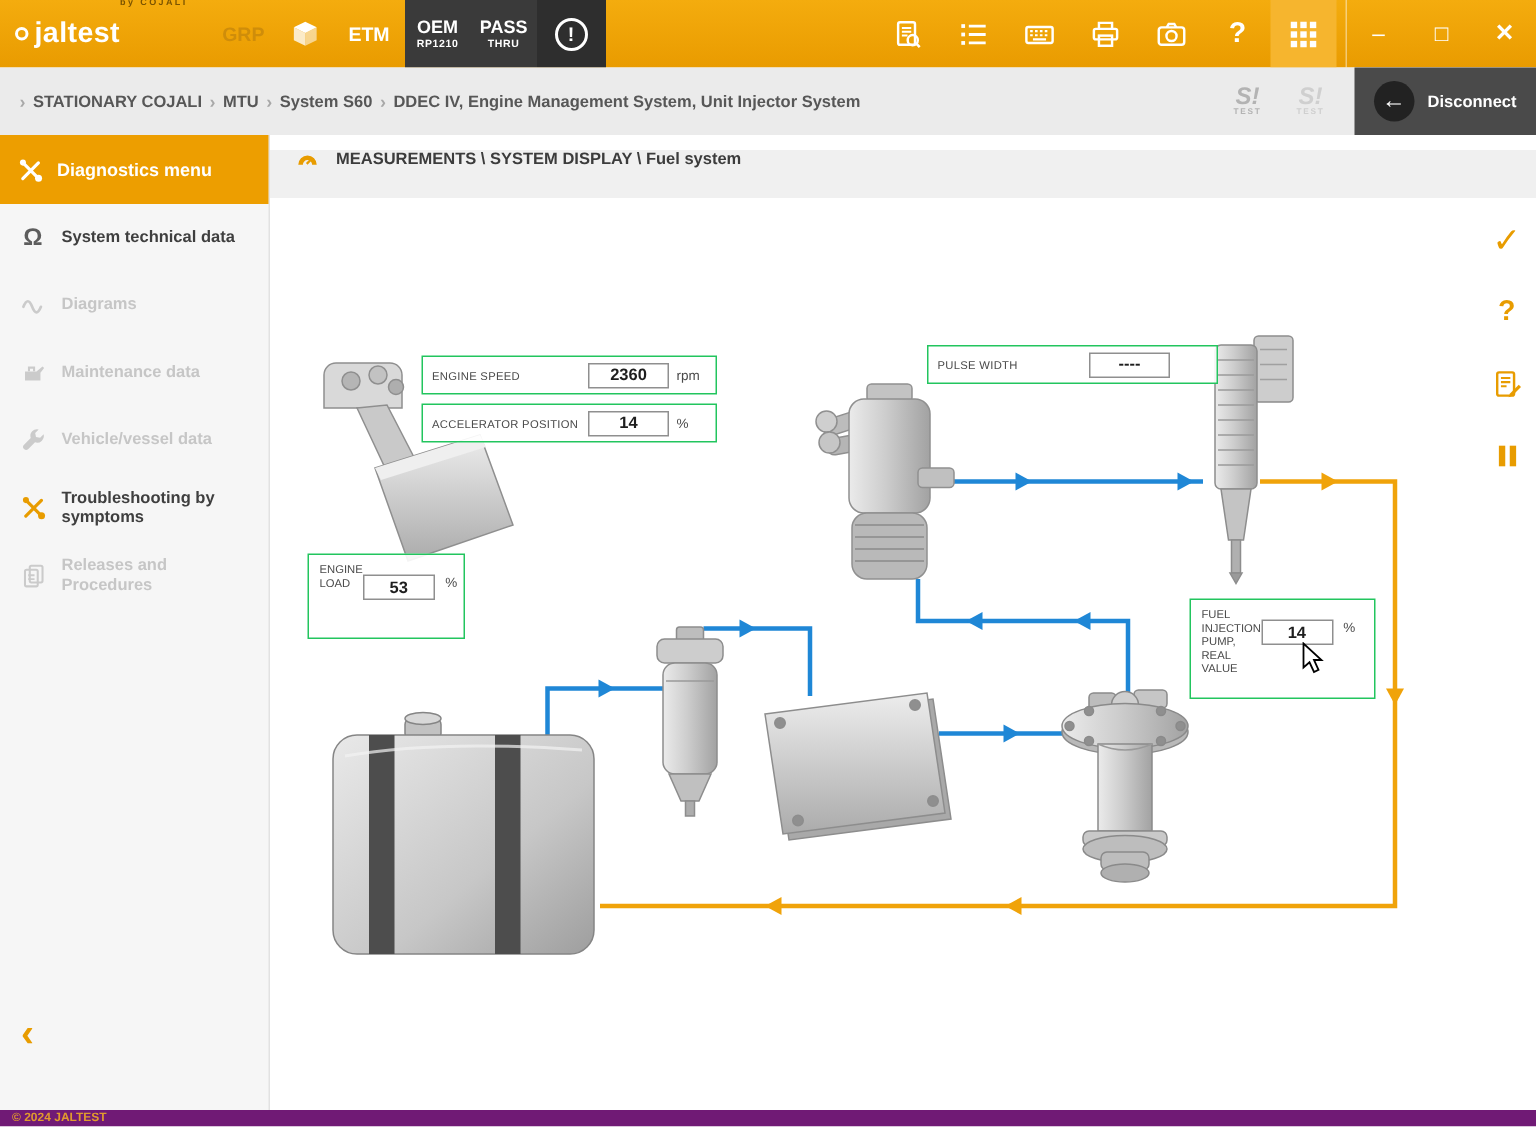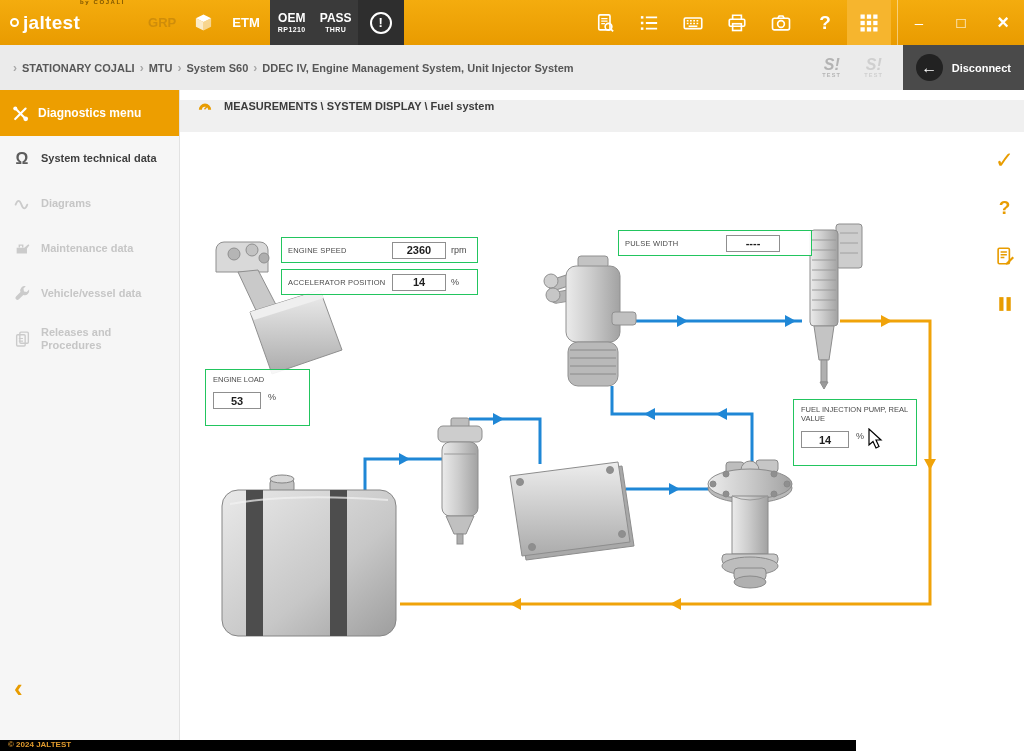--- a/index.html
+++ b/index.html
@@ -69,36 +69,36 @@
 
 
 .canvas{position:absolute;left:180px;top:132px;width:805px;height:608px;background:#fff}
 .diagram-svg{position:absolute;left:0;top:0;width:805px;height:608px}
 .field{position:absolute;border:1px solid #22c55e;display:flex;align-items:center;background:rgba(255,255,255,.9);color:#4a4a4a}
 .frow{height:26px;padding:0 6px;gap:5px}
 .frow .f-label{flex:1;font-size:7.5px;letter-spacing:.2px}
 .f-value{min-width:54px;height:17px;border:1px solid #8f8f8f;background:#fff;font-size:11px;font-weight:700;
   color:#1e1e1e;display:flex;align-items:center;justify-content:center;padding:0 4px}
 .f-unit{min-width:20px;font-size:9px}
-.fblock{flex-direction:column;align-items:flex-start;padding:5px 7px}
+.fblock{flex-direction:row;align-items:flex-start;padding:5px 7px}
 .fblock .f-label{font-size:7.5px;line-height:9px}
 .fblock .f-row2{display:flex;align-items:flex-start;gap:7px;margin-top:8px}
 .fblock .f-value{min-width:48px}
 .cursor-svg{position:absolute;left:688px;top:296px;width:16px;height:22px;z-index:5}
 
 
 .rtoolbar{position:absolute;left:985px;top:132px;width:39px;height:608px;background:#fff;
   display:flex;flex-direction:column;align-items:center;padding-top:16px;gap:24px}
 .rt-icon{color:#e89c00;cursor:pointer;display:flex;align-items:center;justify-content:center;width:24px;height:24px}
 .rt-icon.check{font-size:23px;font-weight:700}
 .rt-icon.help{font-size:19px;font-weight:700}
 .rt-icon svg{width:20px;height:20px}
 
 
-.statusbar{position:absolute;left:0;top:740px;width:856px;height:11px;background:#000000;
+.statusbar{position:absolute;left:0;top:740px;width:1024px;height:11px;background:#701a75;
   color:#e09a2d;font-size:8px;line-height:10px;padding-left:8px;overflow:hidden;font-weight:700}
 </style>
 </head>
 <body>
 
 <svg width="0" height="0" style="position:absolute">
 <defs>
 <symbol id="i-tools" viewBox="0 0 16 16">
   <path d="M3 13.2 12.8 3.4M3.2 3.4 13 13.2" stroke="currentColor" stroke-width="2" stroke-linecap="round" fill="none"></path>
   <circle cx="12.9" cy="13" r="2.2" fill="currentColor"></circle>
@@ -294,20 +294,28 @@
       </span>
     <span>Maintenance data</span>
   </div>
   <div class="sb-item disabled">
     <span class="sb-icon">
         <svg class="si">
           <use href="#i-wrench"></use>
         </svg>
       </span>
     <span>Vehicle/vessel data</span>
+  </div>
+  <div class="sb-item orange-ic">
+    <span class="sb-icon">
+        <svg class="si">
+          <use href="#i-tools"></use>
+        </svg>
+      </span>
+    <span>Troubleshooting by symptoms</span>
   </div>
   <div class="sb-item disabled">
     <span class="sb-icon">
         <svg class="si">
           <use href="#i-docs"></use>
         </svg>
       </span>
     <span>Releases and Procedures</span>
   </div>
   <div class="sb-collapse">‹</div>

